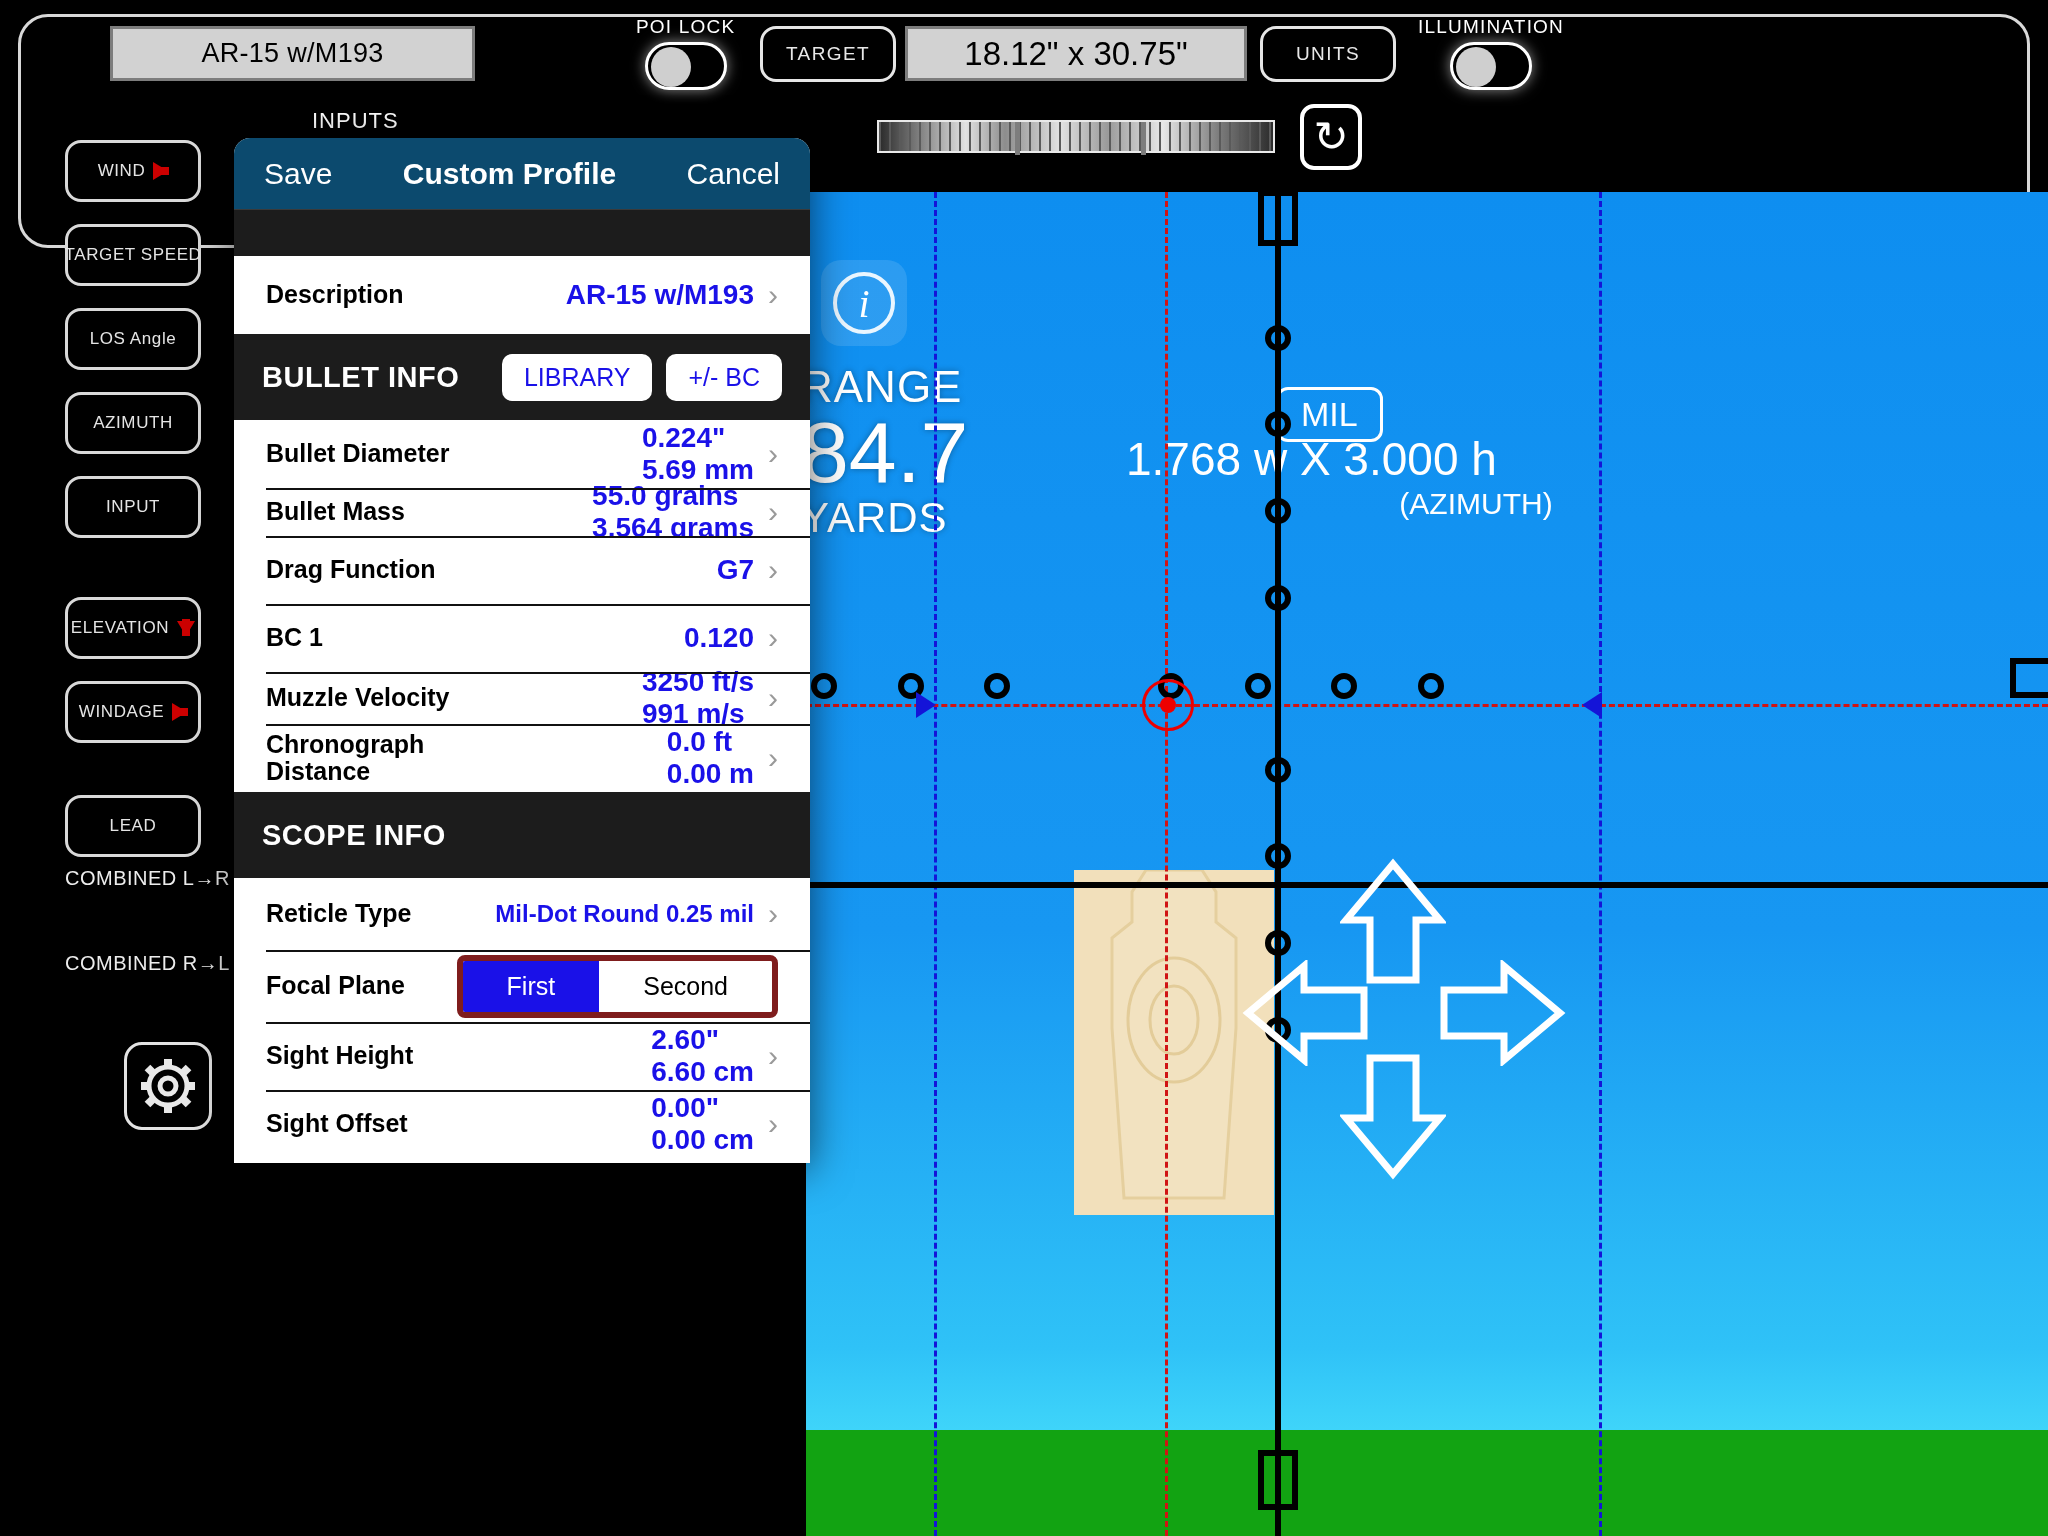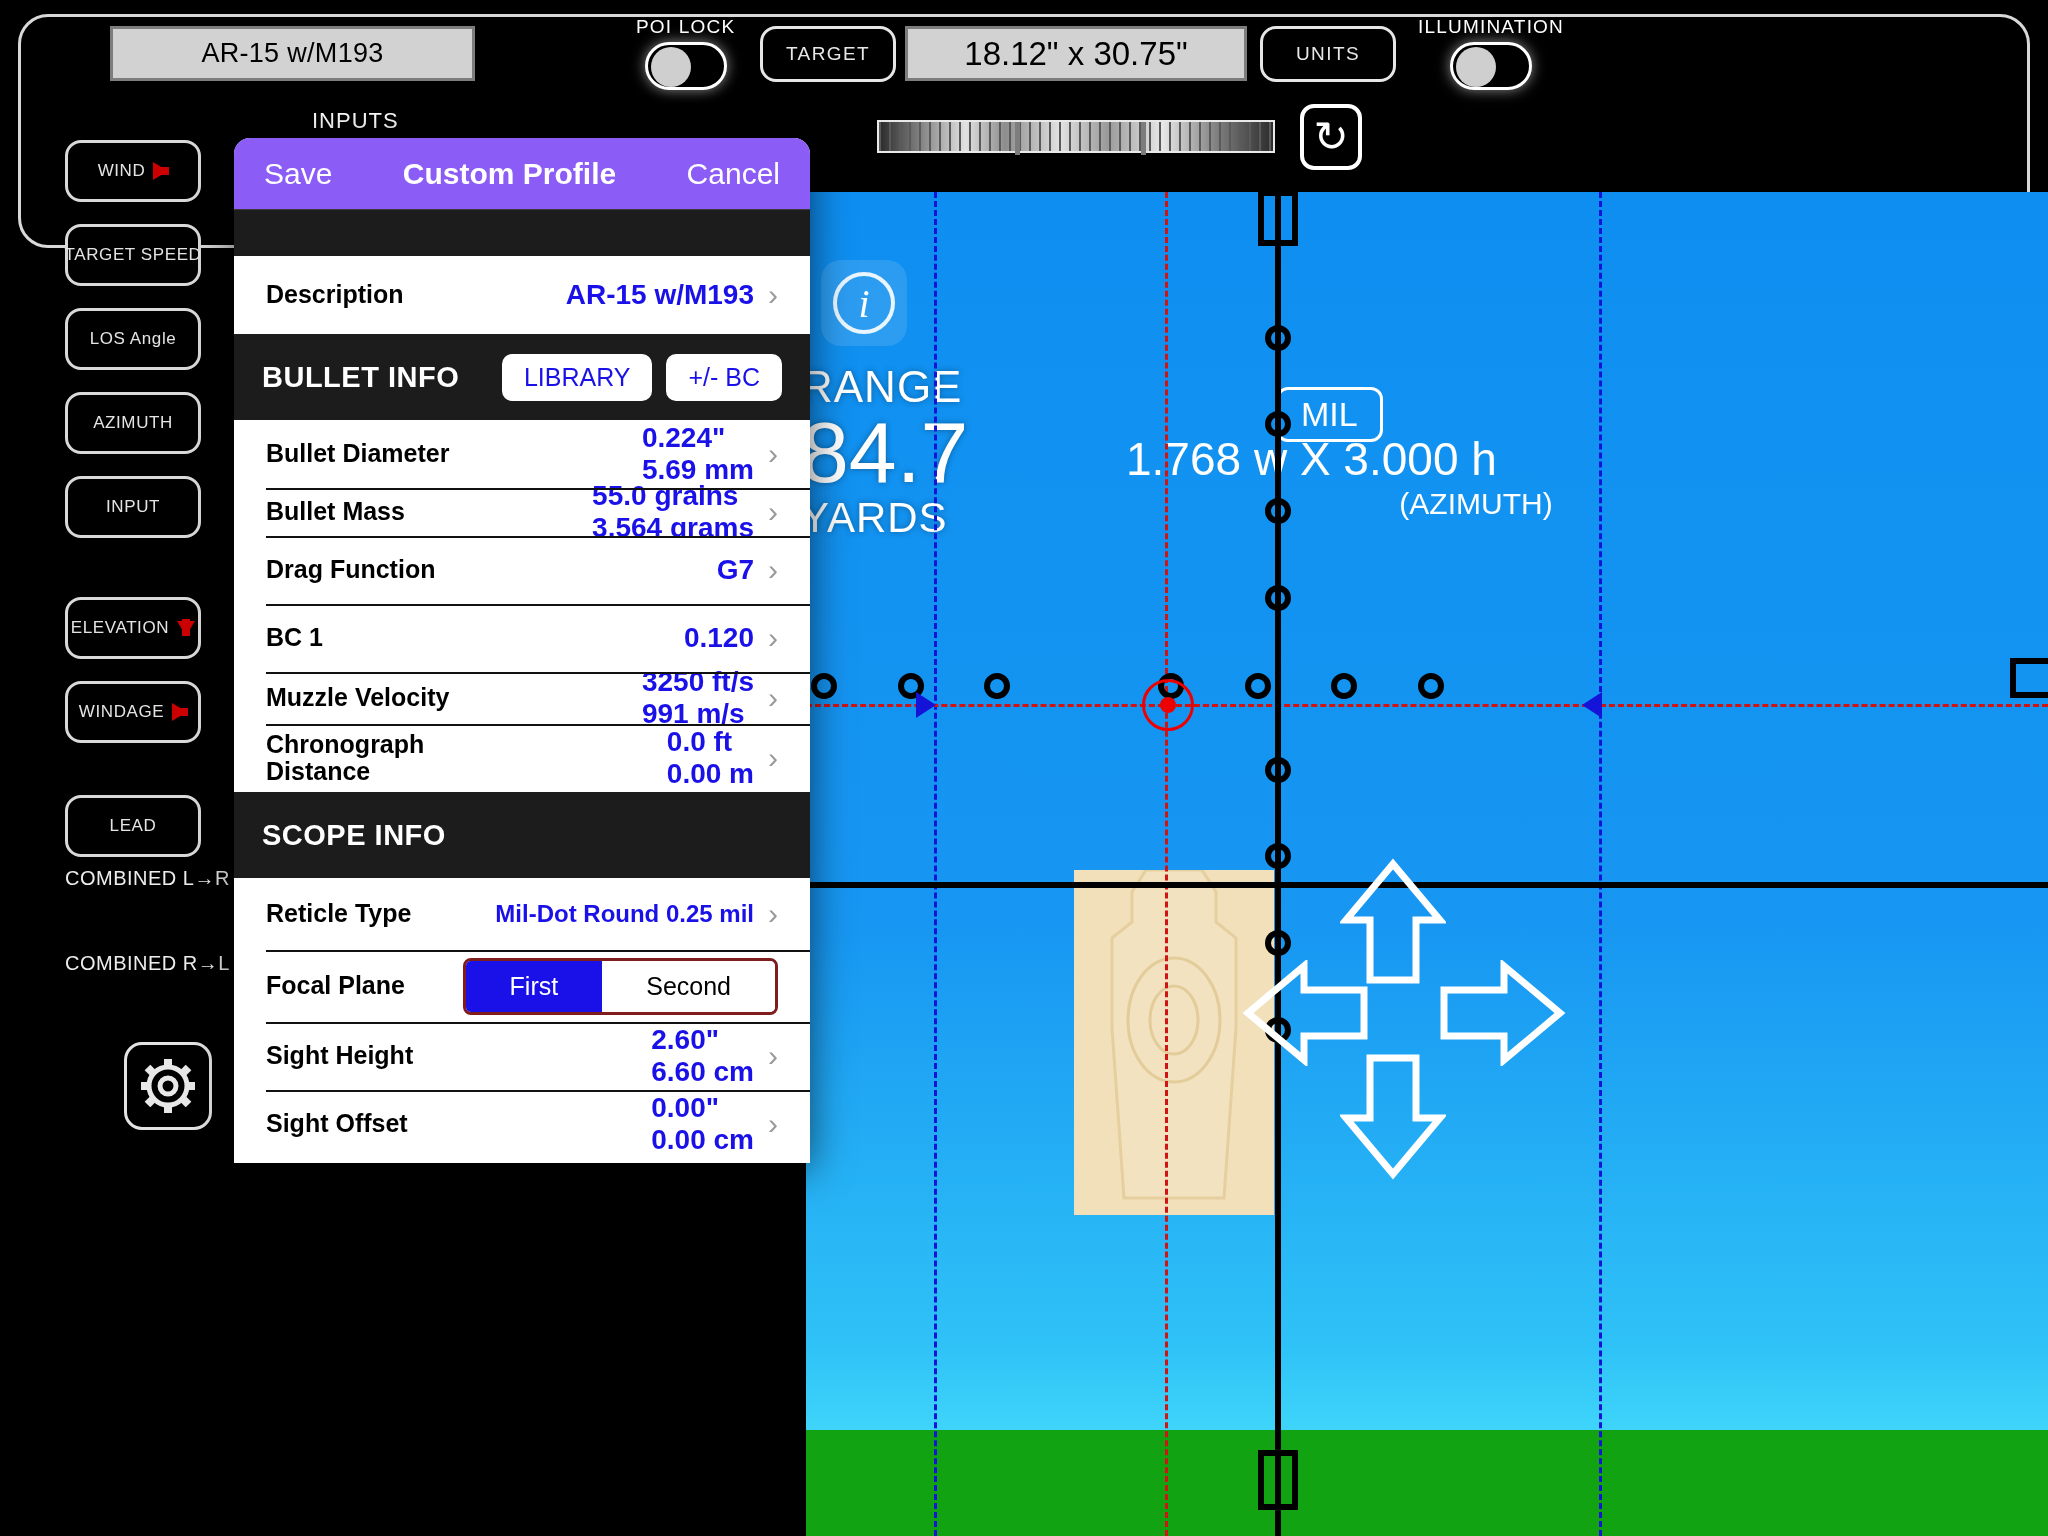--- a/index.html
+++ b/index.html
@@ -133,21 +133,21 @@
   }
   .nav-arrow { position:absolute; }
 
   
   .modal {
     position:absolute; left:234px; top:138px; width:576px; height:1025px;
     background:#fff; border-radius:16px 16px 0 0; overflow:hidden;
     box-shadow:0 6px 40px rgba(0,0,0,.6);
   }
   .modal-head {
-    height:72px; background:#8b5cf6;
+    height:72px; background:#0c4a6e;
     display:flex; align-items:center; justify-content:space-between;
     padding:0 30px; border-bottom:1px solid #3a3a3a;
   }
   .modal-head .btn { color:#fff; font-size:30px; }
   .modal-head .title { color:#fff; font-size:30px; font-weight:bold; }
   .modal-subbar { height:46px; background:#1c1c1c; }
   .row {
     background:#fff; padding:0 32px; display:flex; align-items:center;
     justify-content:space-between; position:relative;
   }
@@ -161,21 +161,21 @@
   .row-right { display:flex; align-items:center; }
   .sec-head {
     background:#1c1c1c; height:86px; padding:0 28px;
     display:flex; align-items:center; justify-content:space-between;
   }
   .sec-title { color:#fff; font-size:29px; font-weight:bold; letter-spacing:.5px; }
   .pillbtn {
     background:#fff; border-radius:10px; color:#1a11e8; font-size:25px;
     padding:9px 22px; margin-left:14px;
   }
-  .seg { display:flex; border-radius:8px; overflow:hidden; border:3px solid #7f1d1d; }
+  .seg { display:flex; border-radius:8px; overflow:hidden; border:6px solid #7f1d1d; }
   .seg div { font-size:25px; padding:11px 44px; }
   .seg .on { background:#1a11e8; color:#fff; }
   .seg .off { background:#fff; color:#000; }
 </style>
 </head>
 <body>
 
 <div id="app">
 
   <div class="topbar">

